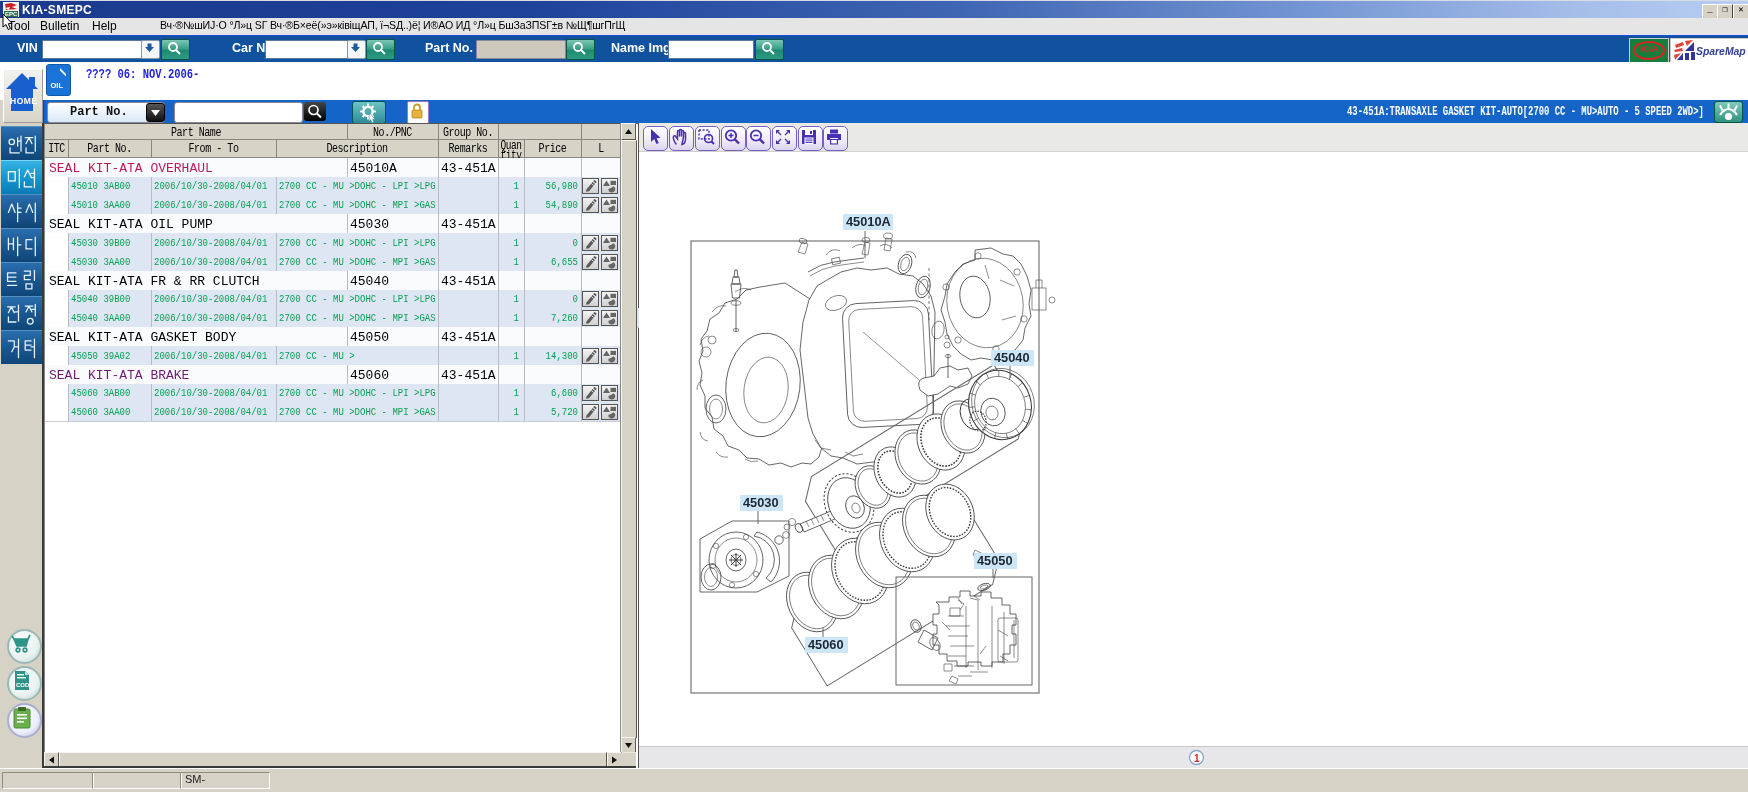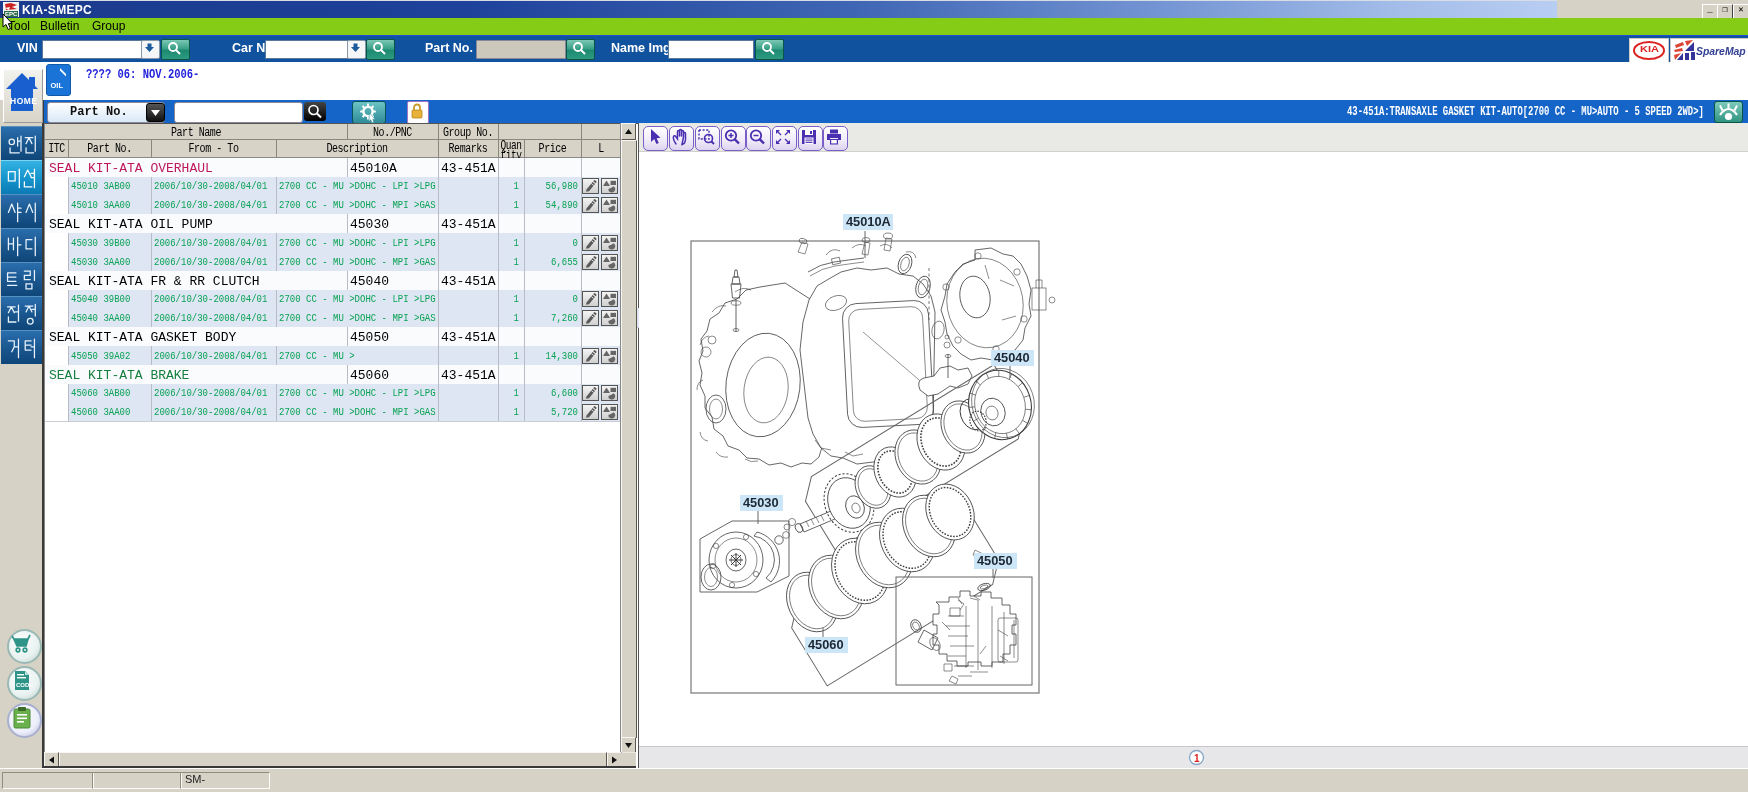--- a/index.html
+++ b/index.html
@@ -1,22 +1,22 @@
 <!DOCTYPE html>
 <html><head><meta charset="utf-8"><style>
 html,body{margin:0;padding:0;width:1748px;height:792px;overflow:hidden;
  font-family:"Liberation Sans",sans-serif;background:#d6d2c6;position:relative;}
 .abs{position:absolute;}
-#titlebar{left:0;top:0;width:1557px;height:17px;border-top:1px solid #d8dce4;
+#titlebar{left:0;top:0;width:1748px;height:17px;border-top:1px solid #d8dce4;
  background:linear-gradient(90deg,#1a3a8c 0%,#1e429a 30%,#3f66b4 55%,#7596d4 75%,#a4bee9 90%,#b8cdf2 100%);}
 #titlebar .tt{position:absolute;left:22px;top:2px;color:#fff;font-weight:bold;font-size:12px;letter-spacing:0.3px;}
 .winbtn{position:absolute;top:3px;width:14px;height:13px;background:#d6d2c6;
  border-top:1px solid #fff;border-left:1px solid #fff;border-right:1px solid #404040;border-bottom:1px solid #404040;
  font-size:9px;line-height:11px;text-align:center;color:#000;font-family:"Liberation Mono",monospace;font-weight:bold;}
-#menubar{left:0;top:18px;width:1748px;height:17px;background:#84cc16;border-bottom:2px solid #1d4ed8;color:#000;font-size:12px;text-align:center;}
+#menubar{left:0;top:18px;width:1748px;height:17px;background:#e5e5e5;border-bottom:2px solid #1d4ed8;color:#000;font-size:12px;text-align:center;}
 #menubar span{position:absolute;top:1px;}
 #toolbar{left:0;top:36px;width:1748px;height:26px;background:#10529e;}
 .tblabel{position:absolute;color:#fff;font-weight:bold;font-size:12.5px;top:5px;}
 .tbinput{position:absolute;top:4px;height:17px;background:#fff;border:1px solid #5a789a;border-radius:1px;}
 .tbarrow{position:absolute;top:4px;width:17px;height:17px;background:#f4f6f8;border:1px solid #8899aa;border-radius:2px;}
 .tealbtn{position:absolute;top:3px;width:27px;height:19px;border:1px solid #0a5448;border-radius:2px;
  background:linear-gradient(180deg,#7cc8b4 0%,#3aa188 45%,#1e8a72 55%,#2d9a82 100%);}
 #whitestrip{left:0;top:62px;width:1748px;height:38px;background:#fff;}
 #pnbar{left:44px;top:100px;width:1704px;height:23px;background:#1565c8;}
 #sidebar{left:0;top:100px;width:44px;height:668px;background:#d6d2c6;}
@@ -44,21 +44,22 @@
  </svg>
  <span class="tt">KIA-SMEPC</span>
  <div class="winbtn" style="left:1702px;">_</div>
  <div class="winbtn" style="left:1717px;">❐</div>
  <div class="winbtn" style="left:1733px;">✕</div>
 </div>
 
 <div id="menubar" class="abs">
  <span style="left:8px">Tool</span>
     <span style="left:40px">Bulletin</span>
-    <span style="left:92px">Group</span>
+    <span style="left:92px">Help</span>
+ <span style="left:160px;font-size:10.6px;letter-spacing:-0.15px">Вч·®№шИЈ·О °Л»ц ЅГ Вч·®Б×её(»э»ківіщАП, ї¬ЅД..)ё¦ И®АО ИД °Л»ц БшЗаЗПЅГ±в №Щ¶шгПгЩ</span>
 </div>
 
 <svg class="abs" style="left:1px;top:14px;z-index:99" width="14" height="18" viewBox="0 0 14 18">
  <path d="M2,0 L2,13 L5,10.5 L7.2,15.5 L9.5,14.5 L7.3,9.7 L11,9.3 Z" fill="#fff" stroke="#000" stroke-width="1"></path>
 </svg>
 
 <div id="toolbar" class="abs">
  <span class="tblabel" style="left:17px">VIN</span>
  <div class="tbinput" style="left:42px;width:99px"></div>
  <div class="tbarrow" style="left:141px"><svg width="15" height="15" viewBox="0 0 15 15">
@@ -82,21 +83,21 @@
  <div class="tealbtn" style="left:566px"><svg width="25" height="17" viewBox="0 0 25 17">
         <circle cx="11" cy="7" r="4" fill="none" stroke="#fff" stroke-width="1.8"></circle>
         <line x1="14" y1="10" x2="18" y2="14" stroke="#fff" stroke-width="2"></line>
       </svg></div>
  <span class="tblabel" style="left:611px">Name Img.</span>
  <div class="tbinput" style="left:668px;width:84px"></div>
  <div class="tealbtn" style="left:755px"><svg width="25" height="17" viewBox="0 0 25 17">
         <circle cx="11" cy="7" r="4" fill="none" stroke="#fff" stroke-width="1.8"></circle>
         <line x1="14" y1="10" x2="18" y2="14" stroke="#fff" stroke-width="2"></line>
       </svg></div>
- <div class="abs" style="left:1629px;top:2px;width:38px;height:23px;background:#ffffff;border:1px solid #ccc">
+ <div class="abs" style="left:1629px;top:2px;width:38px;height:23px;background:#15803d;border:1px solid #ccc">
   <svg width="38" height="23" viewBox="0 0 38 23">
         <ellipse cx="19" cy="11.5" rx="15" ry="8.5" fill="none" stroke="#d22" stroke-width="2"></ellipse>
   <text x="10" y="15.5" font-size="11" font-weight="bold" fill="#d22" font-family="Liberation Sans" transform="scale(1,0.85)">KIA</text>
       </svg>
  </div>
  <div class="abs" style="left:1670px;top:2px;width:77px;height:23px;background:#fff;border:1px solid #ccc">
   <svg width="77" height="23" viewBox="0 0 77 23">
    <path d="M4,6 L12,3 L13,6 L5,9 Z" fill="#d43"></path>
         <path d="M3,11 L11,9 L12,12 L4,13 Z" fill="#d43"></path>
    <path d="M14,2 L22,1 L16,7 Z" fill="#d43"></path>
@@ -523,21 +524,21 @@
             <path d="M11.5,7.2 A3.4,3.4 0 1 1 6.4,10 L9.8,8.4 Z"></path>
           </g>
         </svg></div>
 </div>
 <div class="abs" style="left:0;top:240.8px;width:576px;height:18.8px;background:#fafbfd;border-bottom:1px solid #c8ccd4">
 <div class="abs" style="left:302px;top:0;width:1px;height:100%;background:#b8bcc4"></div>
 <div class="abs" style="left:393px;top:0;width:1px;height:100%;background:#b8bcc4"></div>
 <div class="abs" style="left:453px;top:0;width:1px;height:100%;background:#b8bcc4"></div>
 <div class="abs" style="left:479px;top:0;width:1px;height:100%;background:#b8bcc4"></div>
 <div class="abs" style="left:536px;top:0;width:1px;height:100%;background:#b8bcc4"></div>
-<span style="font-family:'Liberation Mono',monospace;font-size:13px;color:#15803d;position:absolute;top:3px;white-space:pre;left:4px">SEAL KIT-ATA BRAKE</span>
+<span style="font-family:'Liberation Mono',monospace;font-size:13px;color:#701a75;position:absolute;top:3px;white-space:pre;left:4px">SEAL KIT-ATA BRAKE</span>
 <span style="font-family:'Liberation Mono',monospace;font-size:13px;color:#000;position:absolute;top:3px;white-space:pre;left:305px">45060</span>
 <span style="font-family:'Liberation Mono',monospace;font-size:13px;color:#000;position:absolute;top:3px;white-space:pre;left:396px">43-451A</span>
 </div>
 <div class="abs" style="left:0;top:259.6px;width:576px;height:18.8px;background:#dde6f2;border-bottom:1px solid #c8ccd4">
 <div class="abs" style="left:0;top:0;width:23px;height:100%;background:#fff"></div>
 <div class="abs" style="left:23px;top:0;width:1px;height:100%;background:#b8bcc4"></div>
 <div class="abs" style="left:106px;top:0;width:1px;height:100%;background:#b8bcc4"></div>
 <div class="abs" style="left:231px;top:0;width:1px;height:100%;background:#b8bcc4"></div>
 <div class="abs" style="left:393px;top:0;width:1px;height:100%;background:#b8bcc4"></div>
 <div class="abs" style="left:453px;top:0;width:1px;height:100%;background:#b8bcc4"></div>

